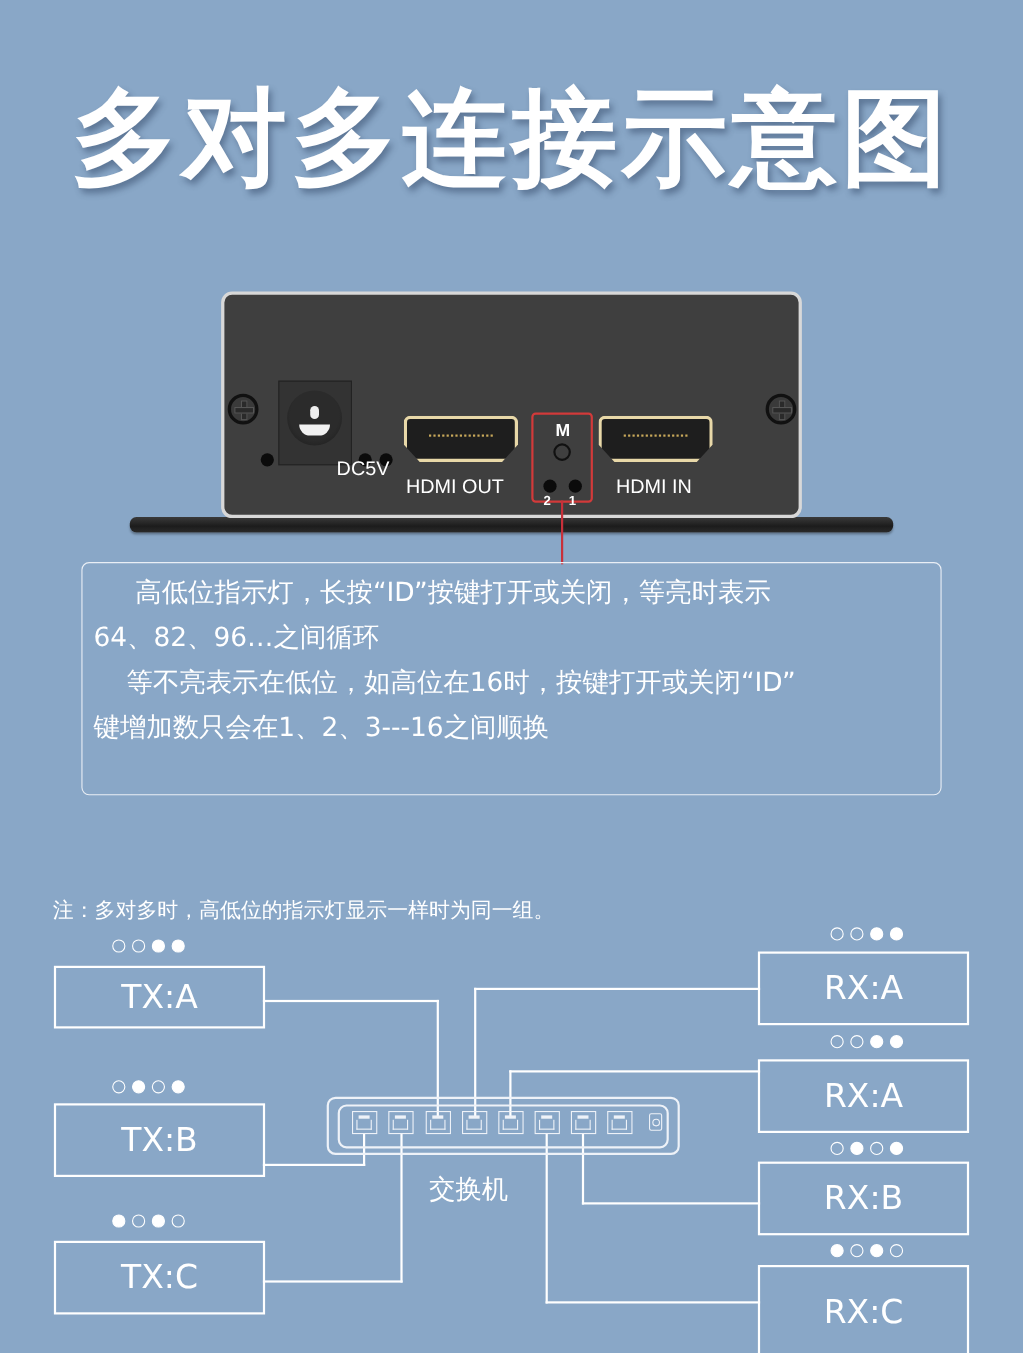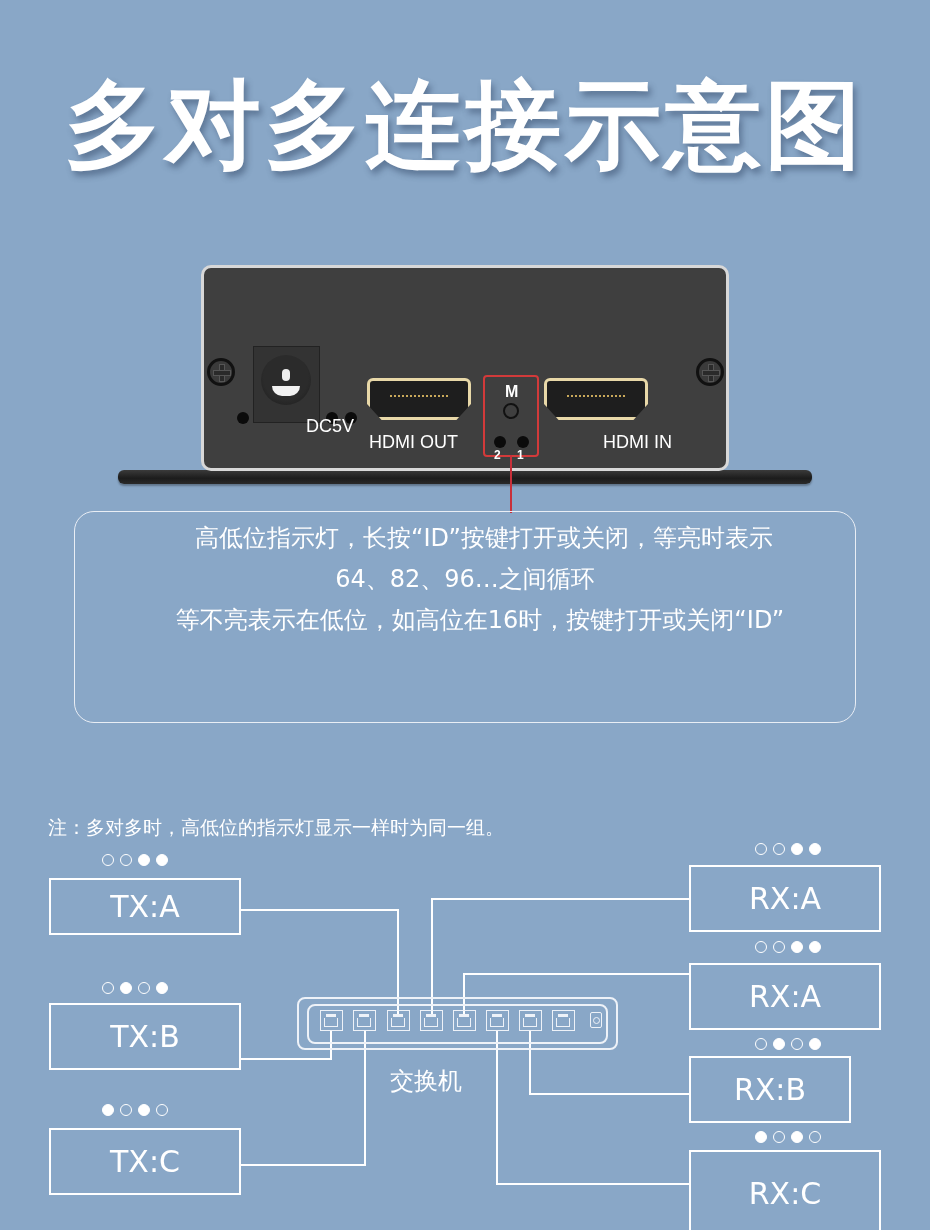--- a/index.html
+++ b/index.html
@@ -58,23 +58,22 @@
   .m-box {
     position: absolute; left: 279px; top: 107px; width: 56px; height: 82px;
     border: 2px solid #d23a3a; border-radius: 4px; box-sizing: border-box;
   }
   .m-button { position: absolute; left: 18px; top: 26px; width: 16px; height: 16px; border-radius: 50%; border: 2px solid #111; box-sizing: border-box; }
   .small-num { position: absolute; font-family: "Liberation Sans", sans-serif; font-size: 12px; font-weight: bold; color: #fff; }
   .red-line { position: absolute; left: 510px; top: 455px; width: 2px; height: 58px; background: #c8303a; }
   
   .info-box {
     position: absolute; left: 74px; top: 511px; width: 782px; height: 212px;
-    border: 1.5px solid #e9eef5; border-radius: 20px; box-sizing: border-box;
+    border: 1.5px solid #e9eef5; border-radius: 7px; box-sizing: border-box;
     padding: 6px 10px 0 10px;
-    text-align: center;
   }
   .info-line { font-size: 24px; line-height: 41px; color: #fff; white-space: nowrap; }
   .info-line.indent { padding-left: 38px; }
   .info-line.indent2 { padding-left: 30px; }
   .note { position: absolute; left: 48px; top: 815px; font-size: 19px; color: #fff; white-space: nowrap; }
   
   .node {
     position: absolute; border: 2px solid #fff; box-sizing: border-box;
     display: flex; align-items: center; justify-content: center;
     font-family: "DejaVu Sans", sans-serif; font-size: 30px; color: #fff;
@@ -139,28 +138,29 @@
     <div class="m-button"></div>
     <div class="led-dot" style="left:9px; top:59px;"></div>
     <div class="led-dot" style="left:32px; top:59px;"></div>
   </div>
   <div class="small-num" style="left:290px; top:180px;">2</div>
   <div class="small-num" style="left:313px; top:180px;">1</div>
 
   <div class="hdmi" style="left:340px; top:110px;">
     <div class="hdmi-inner"></div>
   </div>
-  <div class="dev-label" style="left:356px; top:164px;margin-left:43px;">HDMI IN</div>
+  <div class="dev-label" style="left:356px; top:164px;">HDMI IN</div>
 </div>
 <div class="red-line"></div>
 
 <div class="info-box">
   <div class="info-line indent">高低位指示灯，长按“ID”按键打开或关闭，等亮时表示</div>
   <div class="info-line">64、82、96…之间循环</div>
   <div class="info-line indent2">等不亮表示在低位，如高位在16时，按键打开或关闭“ID”</div>
+  <div class="info-line">键增加数只会在1、2、3---16之间顺换</div>
 </div>
 
 <div class="note">注：多对多时，高低位的指示灯显示一样时为同一组。</div>
 
 <div class="wire" style="left:239px; top:909px; width:160px; height:2px;"></div>
 <div class="wire" style="left:397px; top:909px; width:2px; height:106px;"></div>
 
 <div class="wire" style="left:239px; top:1058px; width:93px; height:2px;"></div>
 <div class="wire" style="left:330px; top:1030px; width:2px; height:30px;"></div>
 
@@ -242,21 +242,21 @@
 <div class="node" style="left:689px; top:963px; width:192px; height:67px;">
     <span>RX:A</span>
   </div>
 
 <div class="dots" style="left:755px; top:1038px;">
   <span class="dot"></span>
     <span class="dot on"></span>
     <span class="dot"></span>
     <span class="dot on"></span>
 </div>
-<div class="node" style="left:689px; top:1056px; width:162px; height:67px;">
+<div class="node" style="left:689px; top:1056px; width:192px; height:67px;">
     <span>RX:B</span>
   </div>
 
 <div class="dots" style="left:755px; top:1131px;">
   <span class="dot on"></span>
     <span class="dot"></span>
     <span class="dot on"></span>
     <span class="dot"></span>
 </div>
 <div class="node" style="left:689px; top:1150px; width:192px; height:87px;">

